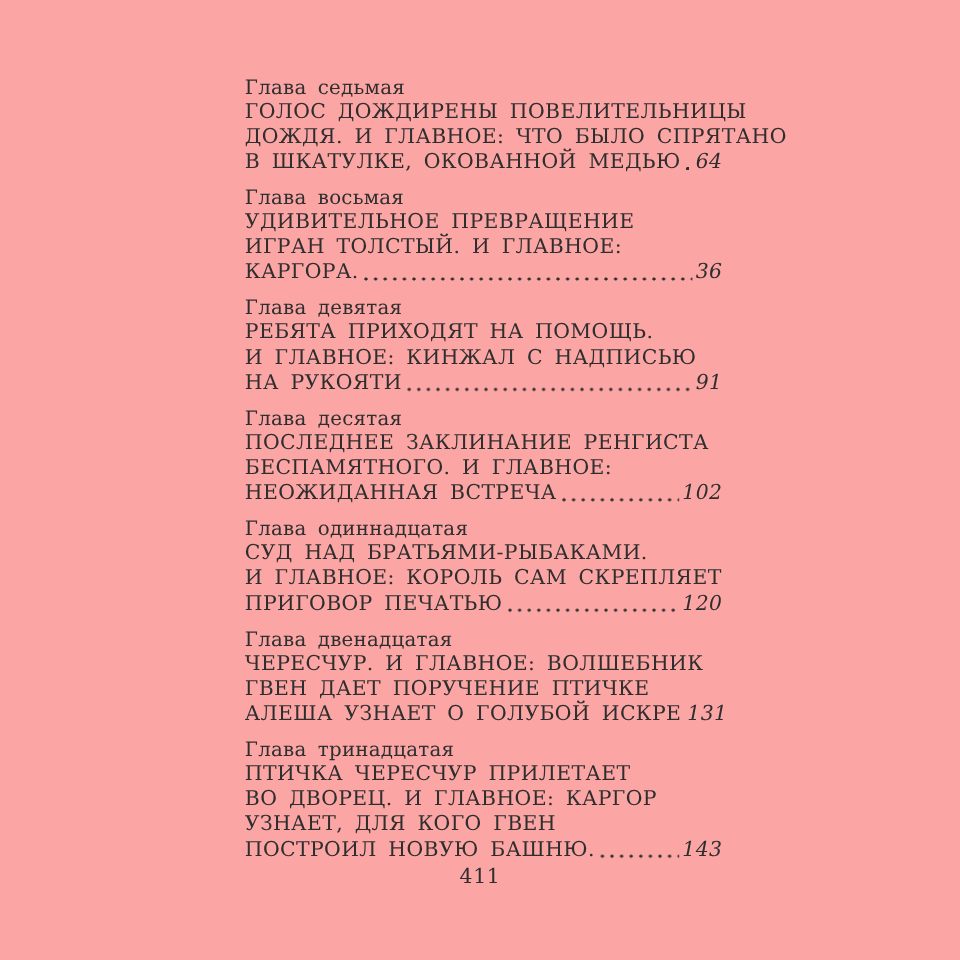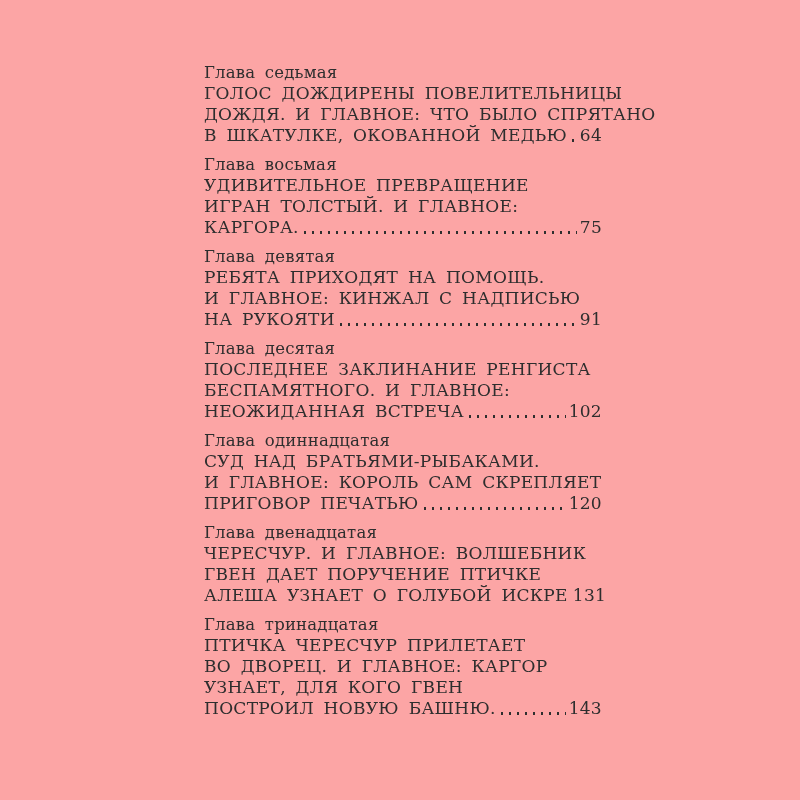--- a/index.html
+++ b/index.html
@@ -50,20 +50,21 @@
     flex: 1 1 auto;
     align-self: stretch;
     margin: 0 3px 0 2px;
     background-image: radial-gradient(circle, #2e2e2e 1.2px, rgba(0,0,0,0) 1.4px);
     background-size: 8px 5px;
     background-repeat: repeat-x;
     background-position: left bottom 3px;
   }
   .pg {
     flex: 0 0 auto;
+    font-style: italic;
   }
   .folio {
     position: absolute;
     left: 0;
     top: 721px;
     width: 800px;
     text-align: center;
     font-size: 17px;
     letter-spacing: 0.5px;
   }
@@ -85,21 +86,21 @@
       </div>
     </section>
 
     <section class="entry">
       <div class="label">Глава восьмая</div>
       <div class="line">УДИВИТЕЛЬНОЕ ПРЕВРАЩЕНИЕ</div>
       <div class="line">ИГРАН ТОЛСТЫЙ. И ГЛАВНОЕ:</div>
       <div class="line last">
         <span class="t">КАРГОРА.</span>
         <span class="leader"></span>
-        <span class="pg">75</span>
+        <span class="pg">36</span>
       </div>
     </section>
 
     <section class="entry">
       <div class="label">Глава девятая</div>
       <div class="line">РЕБЯТА ПРИХОДЯТ НА ПОМОЩЬ.</div>
       <div class="line">И ГЛАВНОЕ: КИНЖАЛ С НАДПИСЬЮ</div>
       <div class="line last">
         <span class="t">НА РУКОЯТИ</span>
         <span class="leader"></span>
@@ -147,13 +148,14 @@
       <div class="line">УЗНАЕТ, ДЛЯ КОГО ГВЕН</div>
       <div class="line last">
         <span class="t">ПОСТРОИЛ НОВУЮ БАШНЮ.</span>
         <span class="leader"></span>
         <span class="pg">143</span>
       </div>
     </section>
 
   </main>
 
+  <div class="folio">411</div>
 </div>
 
 </body></html>

